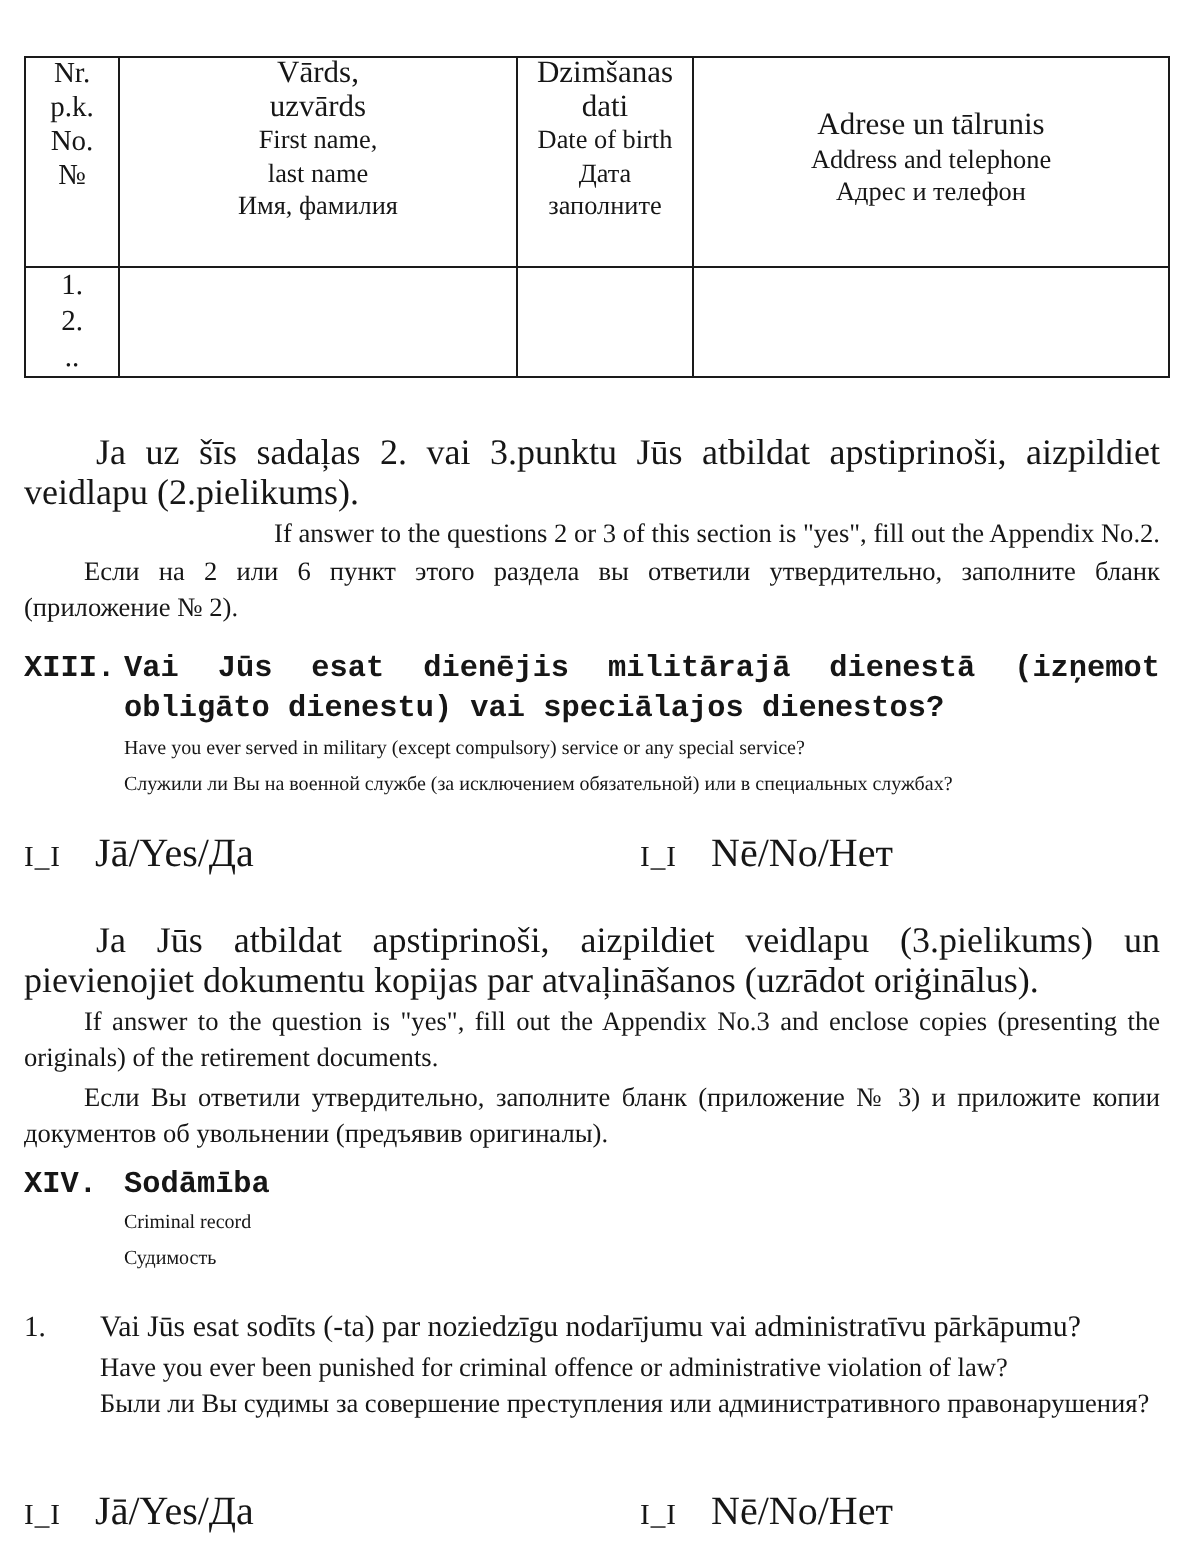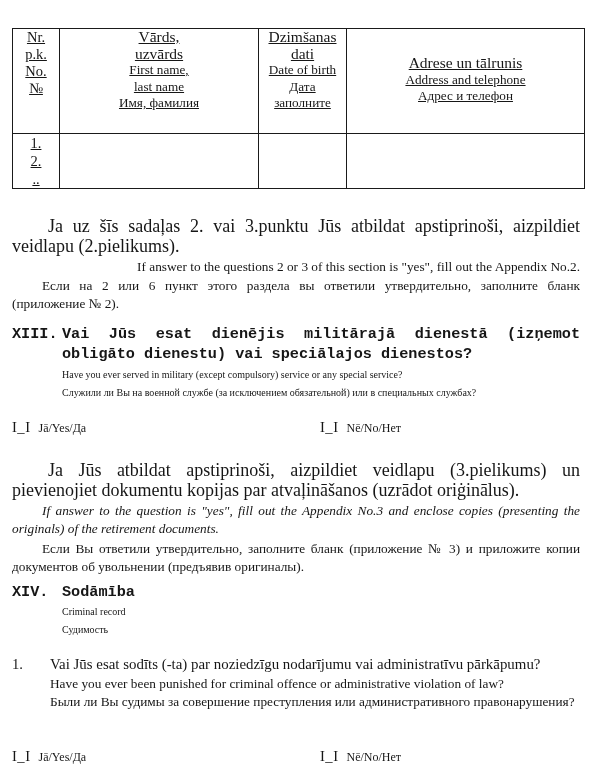--- a/index.html
+++ b/index.html
@@ -37,21 +37,20 @@
   }
 
   
   .persons-table {
     position: absolute;
     top: 28px;
     left: 12px;
     width: 568px;
     border-collapse: collapse;
     table-layout: fixed;
-    text-decoration: underline;
   }
   .persons-table td {
     border: 1.1px solid #1a1a1a;
     vertical-align: top;
     padding: 0;
   }
   .col-nr    { width: 46px; }
   .col-name  { width: 198px; }
   .col-dob   { width: 87px; }
   .col-addr  { width: 237px; }
@@ -175,23 +174,23 @@
   }
   .ans.yes { left: 0px; }
   .ans.no  { left: 308px; }
   .box {
     font-size: 14.6px;
     line-height: 19px;
     letter-spacing: 0.5px;
     font-family: "Liberation Serif", serif;
   }
   .ans-label {
-    font-size: 12px;
+    font-size: 20px;
     line-height: 19px;
-    margin-left: 8px;
+    margin-left: 17px;
   }
 </style>
 </head>
 <body>
 
 <div class="page">
 
 
   <table class="persons-table">
     <tbody>
@@ -253,21 +252,21 @@
       <span class="box">I_I</span>
       <span class="ans-label">Jā/Yes/Да</span>
     </div>
     <div class="ans no">
       <span class="box">I_I</span>
       <span class="ans-label">Nē/No/Нет</span>
     </div>
   </div>
 
   <div class="para indent" style="top:461px;">Ja Jūs atbildat apstiprinoši, aizpildiet veidlapu (3.pielikums) un pievienojiet dokumentu kopijas par atvaļināšanos (uzrādot oriġinālus).</div>
-  <div class="para small indent-sm" style="top:502px;font-style:italic;">If answer to the question is "yes", fill out the Appendix No.3 and enclose copies (presenting the originals) of the retirement documents.</div>
+  <div class="para small indent-sm" style="top:502px;">If answer to the question is "yes", fill out the Appendix No.3 and enclose copies (presenting the originals) of the retirement documents.</div>
   <div class="para small indent-sm" style="top:540px;">Если Вы ответили утвердительно, заполните бланк (приложение № 3) и приложите копии документов об увольнении (предъявив оригиналы).</div>
 
   <div class="section" style="top:582px;">
     <div class="sec-row">
       <div class="sec-num">XIV.</div>
       <div class="sec-title">Sodāmība</div>
     </div>
     <div class="sec-sub nojust" style="margin-top:1px;">Criminal record</div>
     <div class="sec-sub nojust">Судимость</div>
   </div>

